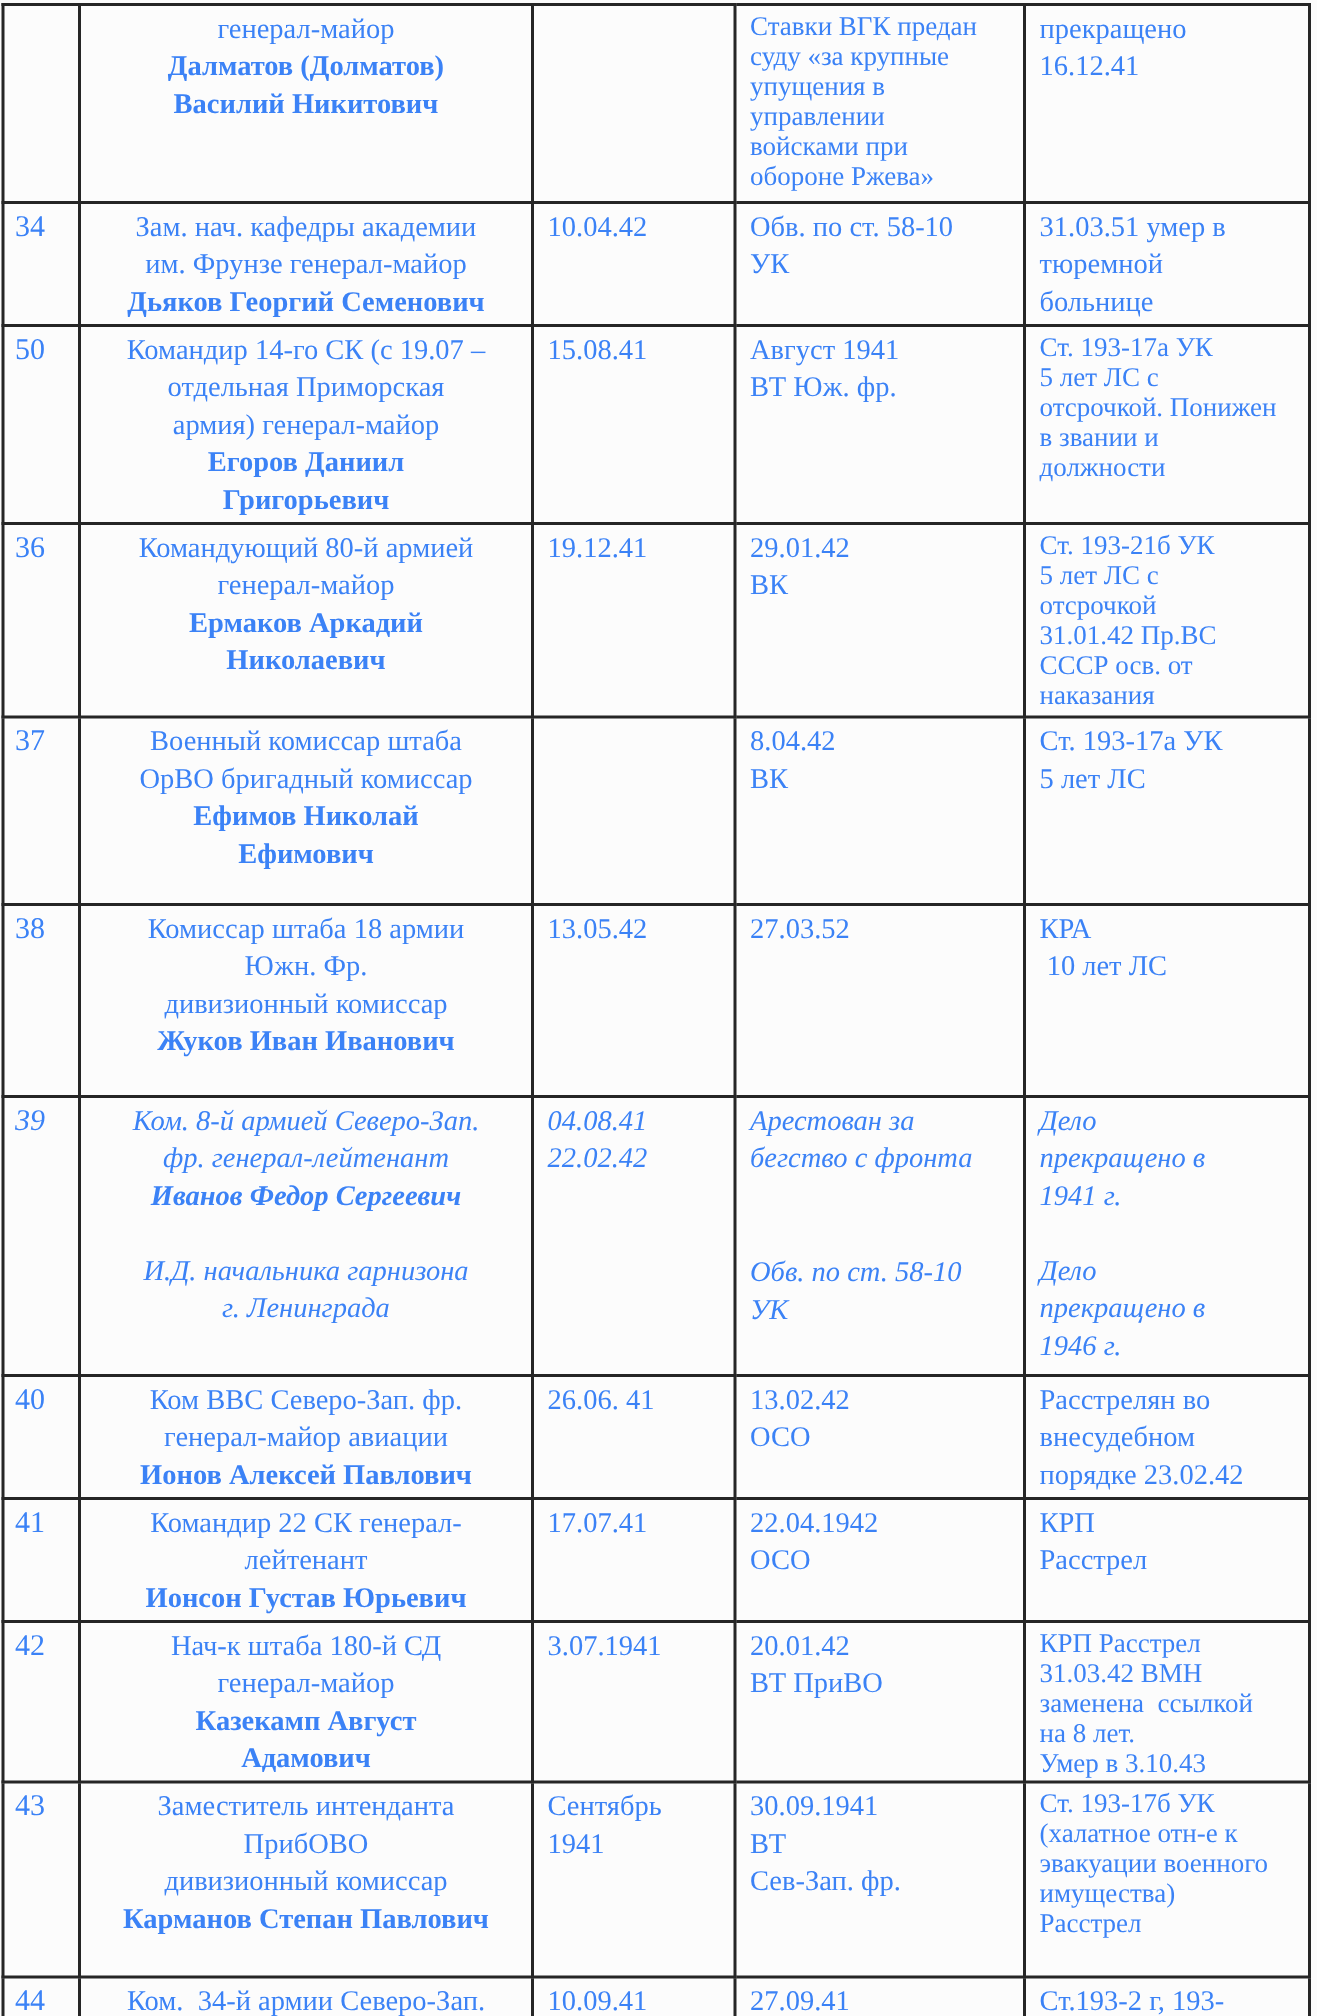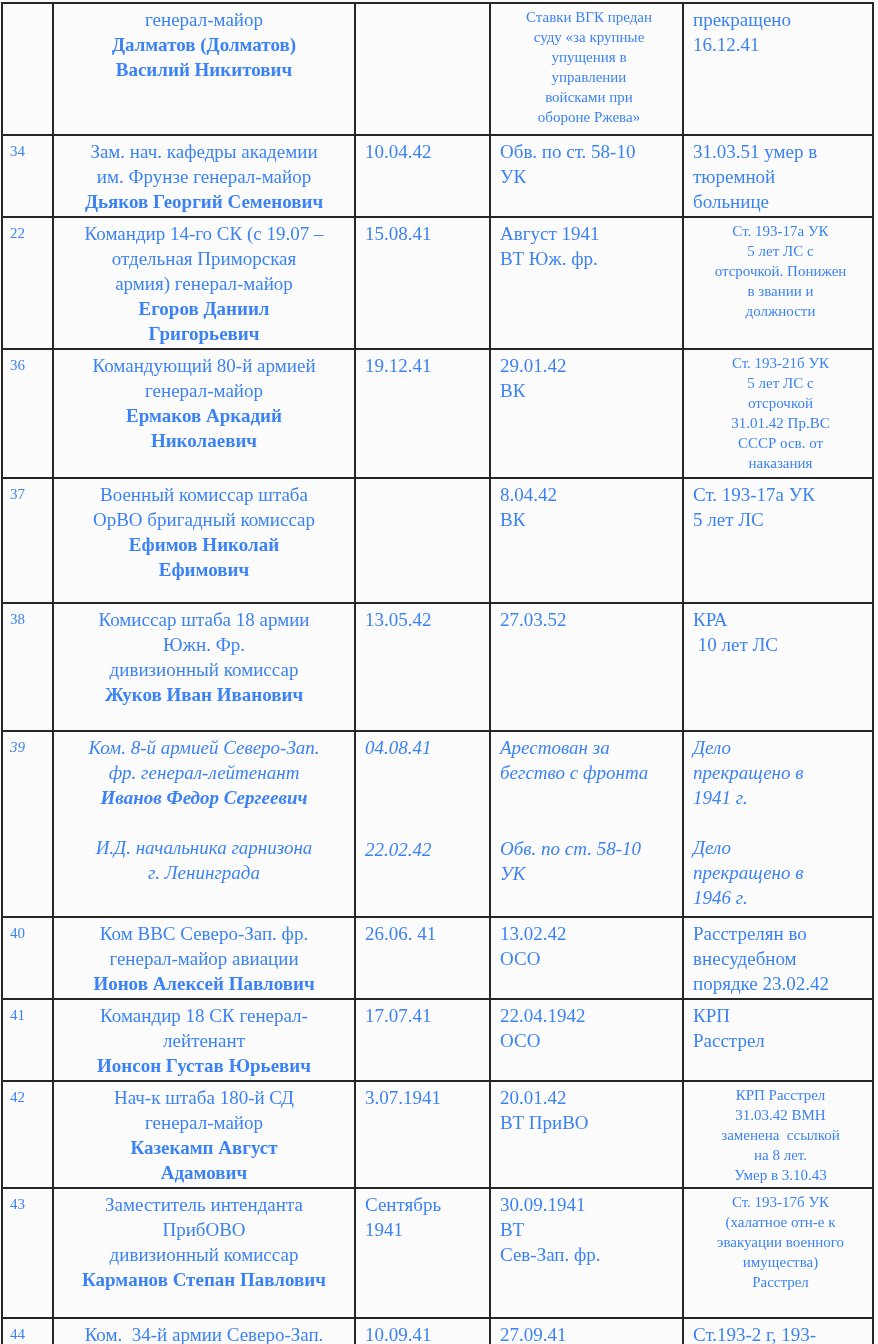--- a/index.html
+++ b/index.html
@@ -11,29 +11,29 @@
   table.doc{
     position:absolute;left:1px;top:2px;width:871px;
     border-collapse:collapse;table-layout:fixed;
   }
   td{
     border:2px solid #262626;
     vertical-align:top;
     padding:3px 5px 2px 5px;
     overflow:hidden;
   }
-  .c-num{font-size:15px;padding-left:7px;line-height:25px;}
+  .c-num{font-size:20px;padding-left:7px;line-height:25px;}
   .c-position{text-align:center;font-size:19px;line-height:25px;padding-left:4px;padding-right:4px;}
   .c-arrest,.c-trial,.c-sentence{font-size:19px;line-height:25px;padding-left:9px;padding-right:4px;}
-  td.small .para{font-size:15px;line-height:20px;text-align:center;}
+  td.small .para{font-size:18px;line-height:20px;}
   .para{white-space:pre-wrap;}
   .bold{font-weight:700;}
   
   .c-position .gap{margin-top:25px;}
-  .c-arrest   .gap{margin-top:77px;}
+  .c-arrest   .gap{}
   .c-trial    .gap{margin-top:51px;}
   .c-sentence .gap{margin-top:25px;}
 </style>
 </head>
 <body>
 
 <div class="page">
   <table class="doc">
     <colgroup>
       <col style="width:51px">
@@ -78,21 +78,21 @@
             <div class="para">Обв. по ст. 58-10</div>
             <div class="para">УК</div>
           </td>
           <td class="c-sentence">
             <div class="para">31.03.51 умер в</div>
             <div class="para">тюремной</div>
             <div class="para">больнице</div>
           </td>
         </tr>
         <tr style="height: 128px;">
-          <td class="c-num">22</td>
+          <td class="c-num">50</td>
           <td class="c-position">
             <div class="para">Командир 14-го СК (с 19.07 –</div>
             <div class="para">отдельная Приморская</div>
             <div class="para">армия) генерал-майор</div>
             <div class="para bold">Егоров Даниил</div>
             <div class="para bold">Григорьевич</div>
           </td>
           <td class="c-arrest">
             <div class="para">15.08.41</div>
           </td>
@@ -213,21 +213,21 @@
           </td>
           <td class="c-sentence">
             <div class="para">Расстрелян во</div>
             <div class="para">внесудебном</div>
             <div class="para">порядке 23.02.42</div>
           </td>
         </tr>
         <tr style="height: 79px;">
           <td class="c-num">41</td>
           <td class="c-position">
-            <div class="para">Командир 18 СК генерал-</div>
+            <div class="para">Командир 22 СК генерал-</div>
             <div class="para">лейтенант</div>
             <div class="para bold">Ионсон Густав Юрьевич</div>
           </td>
           <td class="c-arrest">
             <div class="para">17.07.41</div>
           </td>
           <td class="c-trial">
             <div class="para">22.04.1942</div>
             <div class="para">ОСО</div>
           </td>

